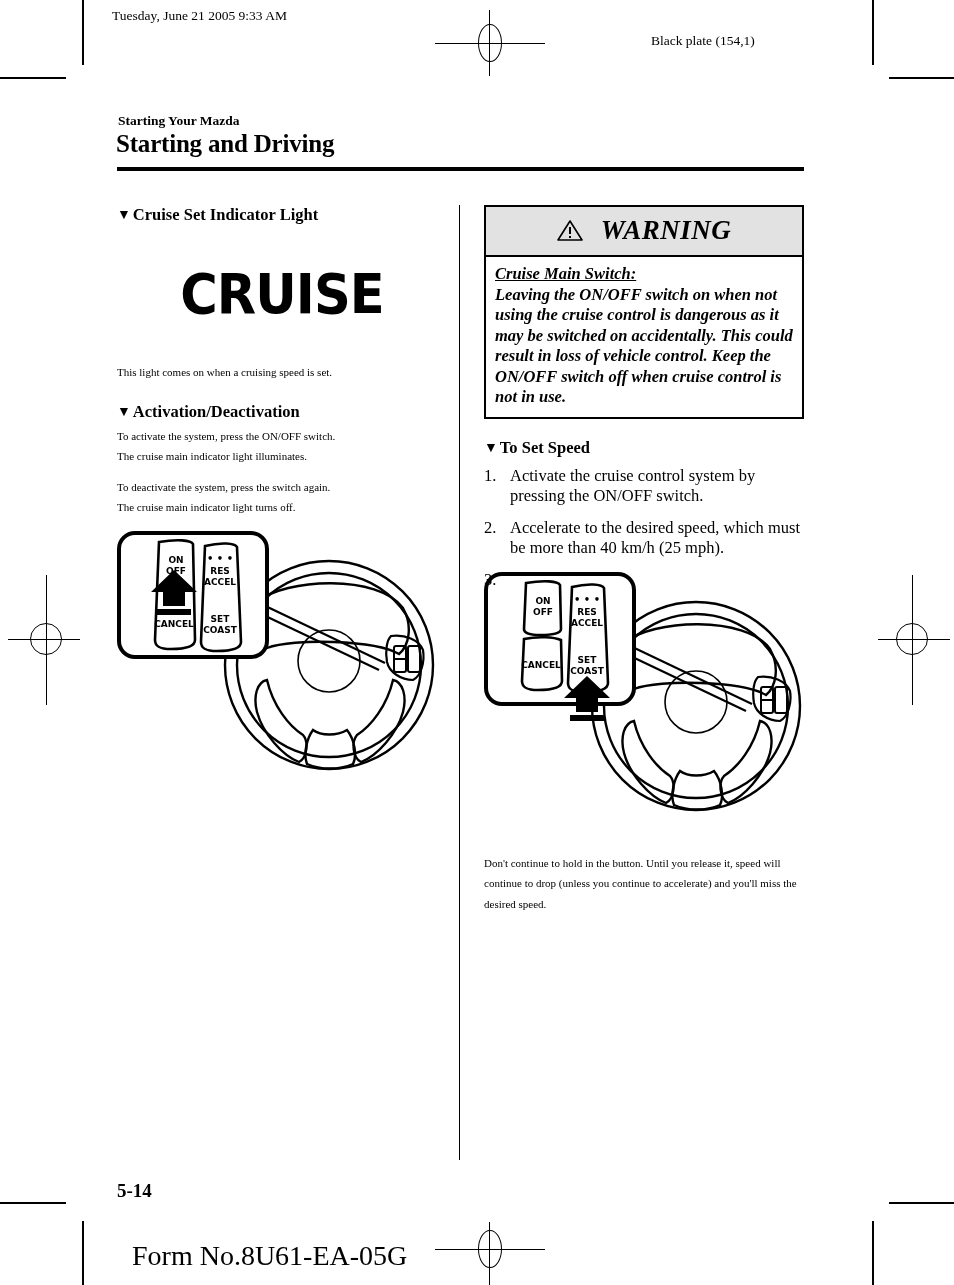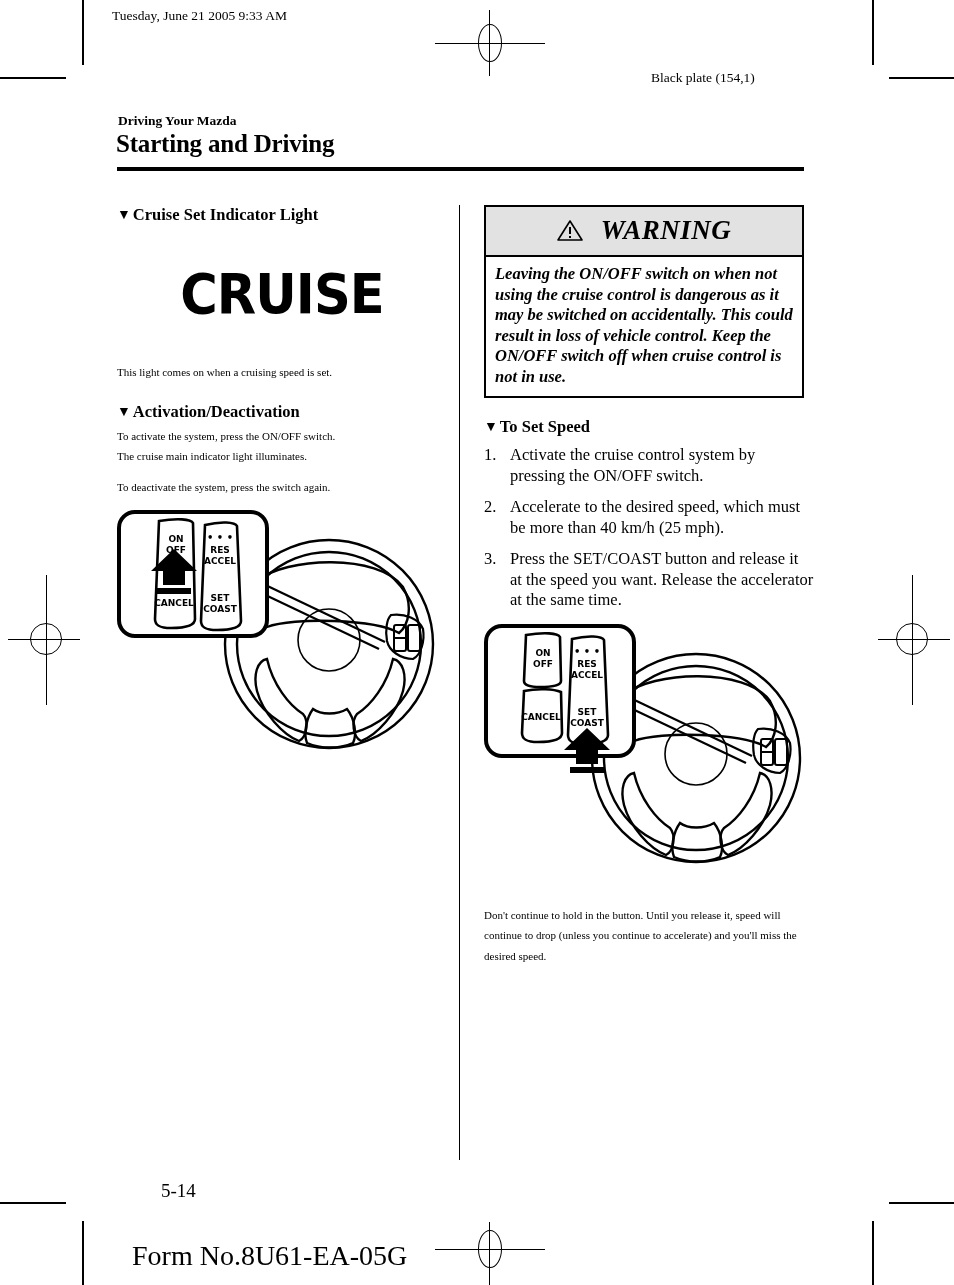--- a/index.html
+++ b/index.html
@@ -35,21 +35,20 @@
     font-size: 13.5px;
     line-height: 19px;
     font-family: "Liberation Serif", serif;
   }
   .black-plate {
     position: absolute;
     left: 651px;
     top: 33px;
     font-size: 13.5px;
     font-family: "Liberation Serif", serif;
-    margin-top: 37px;
   }
 
   
   .sec-kicker {
     position: absolute;
     left: 118px;
     top: 113px;
     font-size: 13.5px;
     font-weight: bold;
     font-family: "Liberation Serif", serif;
@@ -219,21 +218,21 @@
   <div class="circ" style="left:18px; top:48px; width:32px; height:32px;"></div>
   <div class="v" style="left:34px; top:0px; width:1px; height:130px;"></div>
   <div class="h" style="left:0px; top:64px; width:72px; height:1px;"></div>
 </div>
 
 <div class="page-header">
   <div>Tuesday, June 21 2005 9:33 AM</div>
 </div>
 <div class="black-plate">Black plate (154,1)</div>
 
-<div class="sec-kicker">Driving Your Mazda</div>
+<div class="sec-kicker">Starting Your Mazda</div>
 <div class="sec-title">Starting and Driving</div>
 <div class="title-rule"></div>
 
 <div class="col-divider"></div>
 
 <div class="col col-left">
 
   <div class="sub-head">
     <span class="tri">▼</span>
     <span>Cruise Set Indicator Light</span>
@@ -247,20 +246,21 @@
 
   <div class="sub-head">
     <span class="tri">▼</span>
     <span>Activation/Deactivation</span>
   </div>
 
   <p class="body">To activate the system, press the ON/OFF switch.</p>
   <p class="body">The cruise main indicator light illuminates.</p>
   <div class="gap-sm"></div>
   <p class="body">To deactivate the system, press the switch again.</p>
+  <p class="body">The cruise main indicator light turns off.</p>
 
   <div class="illus">
     <svg width="330" height="250" viewBox="0 0 330 250" xmlns="http://www.w3.org/2000/svg">
       <g fill="none" stroke="#000" stroke-width="2.4">
 
         <circle cx="212" cy="135" r="104"></circle>
         <circle cx="212" cy="135" r="92"></circle>
 
         <circle cx="212" cy="131" r="31" stroke-width="1.6"></circle>
 
@@ -313,20 +313,21 @@
   <div class="warn-box">
     <div class="warn-head">
       <svg width="26" height="23" viewBox="0 0 26 23">
         <polygon points="13,2 25,21 1,21" fill="none" stroke="#000" stroke-width="1.6" stroke-linejoin="round"></polygon>
         <rect x="12" y="8" width="2" height="7" fill="#000"></rect>
         <rect x="12" y="17" width="2" height="2" fill="#000"></rect>
       </svg>
       <span class="wtext">WARNING</span>
     </div>
     <div class="warn-body">
+      <span class="wlabel">Cruise Main Switch:</span>
       <span>Leaving the ON/OFF switch on when not using the cruise control is dangerous as it may be switched on accidentally. This could result in loss of vehicle control. Keep the ON/OFF switch off when cruise control is not in use.</span>
     </div>
   </div>
 
   <div class="gap-md"></div>
 
   <div class="sub-head">
     <span class="tri">▼</span>
     <span>To Set Speed</span>
   </div>
@@ -335,21 +336,20 @@
     <li>
       <span class="num">1.</span>
       <span>Activate the cruise control system by pressing the ON/OFF switch.</span>
     </li>
     <li>
       <span class="num">2.</span>
       <span>Accelerate to the desired speed, which must be more than 40 km/h (25 mph).</span>
     </li>
     <li>
       <span class="num">3.</span>
-      <span>Press the SET/COAST button and release it at the speed you want. Release the accelerator at the same time.</span>
     </li>
   </ol>
 
   <div class="illus">
     <svg width="330" height="250" viewBox="0 0 330 250" xmlns="http://www.w3.org/2000/svg">
       <g fill="none" stroke="#000" stroke-width="2.4">
         <circle cx="212" cy="135" r="104"></circle>
         <circle cx="212" cy="135" r="92"></circle>
         <circle cx="212" cy="131" r="31" stroke-width="1.6"></circle>
         <path d="M140 72 C168 48 262 44 286 78 C296 96 292 116 282 124 C258 110 176 108 150 118 C138 110 134 86 140 72 Z" stroke-width="2.4"></path>
@@ -389,14 +389,14 @@
       </g>
     </svg>
   </div>
 
   <div class="gap-lg"></div>
 
   <p class="body">Don't continue to hold in the button. Until you release it, speed will continue to drop (unless you continue to accelerate) and you'll miss the desired speed.</p>
 
 </div>
 
-<div style="position:absolute; left:117px; top:1180px; font-size:19px; font-weight:normal; font-family:'Liberation Serif', serif;margin-left:44px;">5-14</div>
+<div style="position:absolute; left:117px; top:1180px; font-size:19px; font-weight:bold; font-family:'Liberation Serif', serif;">5-14</div>
 <div style="position:absolute; left:132px; top:1240px; font-size:28px; font-family:'Liberation Serif', serif;">Form No.8U61-EA-05G</div>
 
 </body></html>

